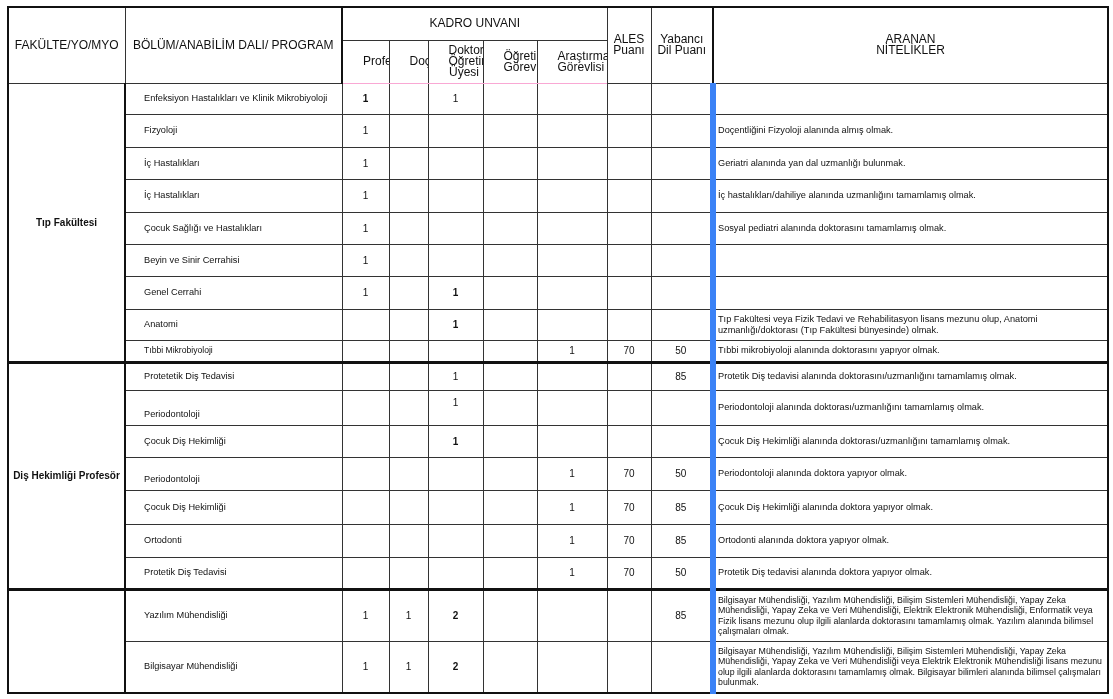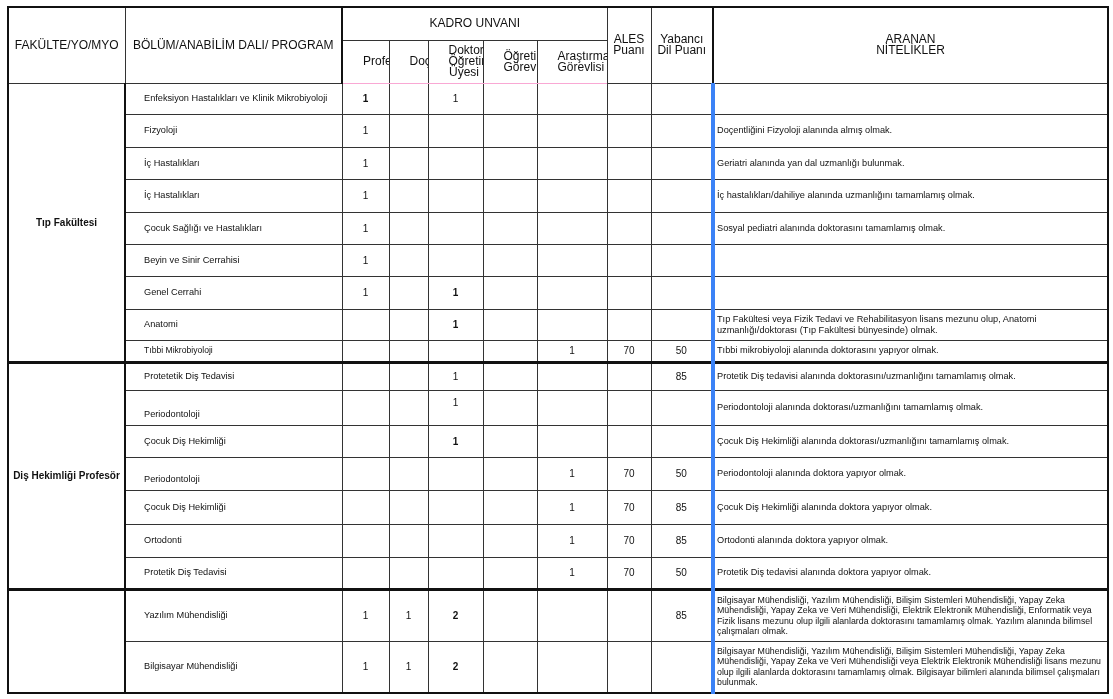--- a/index.html
+++ b/index.html
@@ -12,21 +12,21 @@
   }
   .grid td, .grid th {
     border: 1px solid #333; padding: 0 3px; font-size: 9.2px; line-height: 11px;
     vertical-align: middle; overflow: hidden;
   }
   .grid th { font-weight: normal; text-align: center; font-size: 12px; }
   .grid td.num { text-align: center; font-size: 10px; }
   .grid td.num.bold { font-weight: bold; }
   .grid td.fac { font-weight: bold; text-align: center; font-size: 10px; border-right: 2px solid #111; }
   .grid td.prog { text-align: left; padding-left: 18px; }
-  .grid td.req { text-align: left; padding-left: 2px; border-left: 4px solid #3b82f6; }
+  .grid td.req { text-align: left; padding-left: 2px; border-left: 6px solid #3b82f6; }
   .grid th.req-h { border-left: 2px solid #111; text-align: center; }
   .grid th.prog-h { border-right: 2px solid #111; }
   .grid th.fac-h { border-right: 1px solid #333; }
   .grid td.prog { border-left: 2px solid #111; }
   tr.sep td { border-top: 3px solid #111; }
   tr.head-bottom th { border-bottom: 1px solid #f9a8d4; padding-left: 20px; }
   .prog.small { font-size: 8.6px; }
 </style>
 </head>
 <body>

